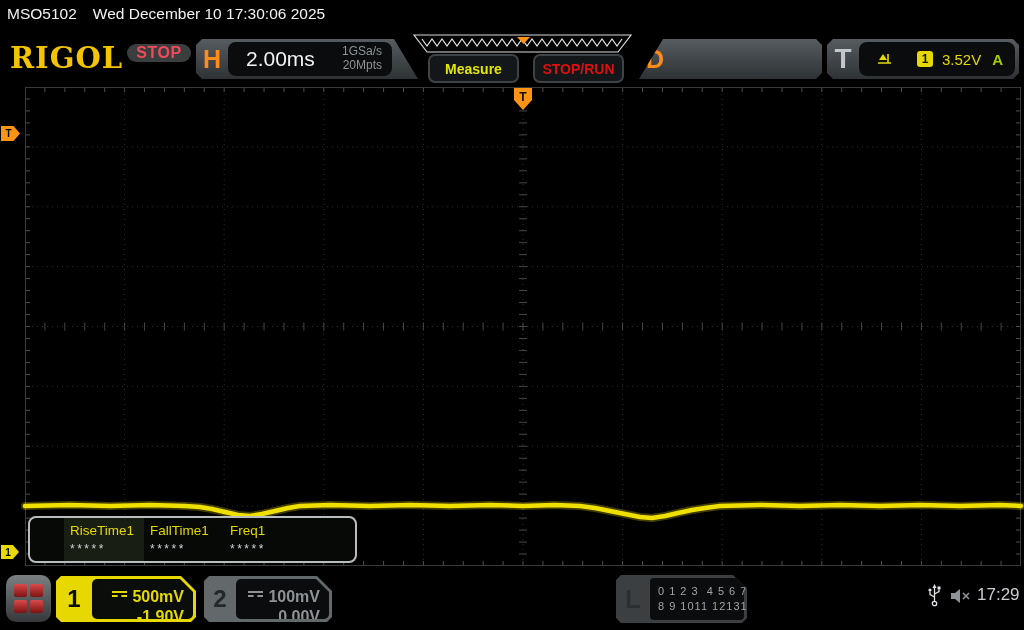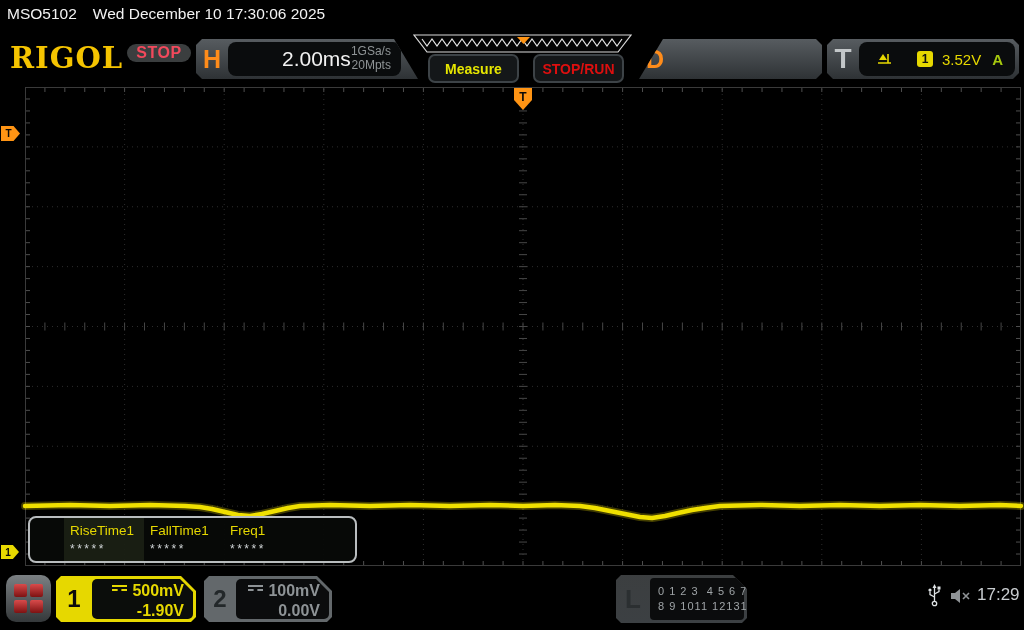--- a/index.html
+++ b/index.html
@@ -19,21 +19,21 @@
   .hdr-h{left:196px;width:222px;
         clip-path:polygon(6px 0,calc(100% - 24px) 0,100% 100%,6px 100%,0 calc(100% - 6px),0 6px);}
   .hdr-d{left:639px;width:183px;
         clip-path:polygon(24px 0,calc(100% - 6px) 0,100% 6px,100% calc(100% - 6px),calc(100% - 6px) 100%,0 100%);}
   .hdr-t{left:827px;width:192px;
         clip-path:polygon(6px 0,calc(100% - 6px) 0,100% 6px,100% calc(100% - 6px),calc(100% - 6px) 100%,6px 100%,0 calc(100% - 6px),0 6px);}
   .hdr-letter{width:32px;text-align:center;font-weight:bold;font-size:25px;color:#ff8c1a;flex:none;}
   .hdr-letter.t{color:#c3c7c9;font-size:28px;}
   .hdr-panel{flex:1;align-self:stretch;margin:3px 4px 3px 0;background:#0a0c0d;border-radius:8px;
         display:flex;align-items:center;}
-  .hdr-h .hdr-panel{margin-right:26px;padding-left:36px;}
+  .hdr-h .hdr-panel{margin-right:26px;}
   .tb-main{color:#f2f2f2;font-size:21px;margin-left:18px;}
   .tb-side{margin-left:auto;margin-right:10px;text-align:right;color:#8f9496;font-size:12px;line-height:1.15;}
   .d-val{color:#f2f2f2;font-size:21px;margin-left:20px;}
   .trig-badge{width:16px;height:16px;background:#e6d800;border-radius:3px;color:#111;font-weight:bold;
         font-size:12px;display:flex;align-items:center;justify-content:center;margin-left:24px;}
   .trig-level{color:#e6d800;font-size:15px;margin-left:9px;}
   .trig-mode{color:#a6c90e;font-weight:bold;font-size:15px;margin-left:auto;margin-right:12px;}
   .slope-icon{margin-left:18px;flex:none;}
   .hdr-btn{position:absolute;top:54px;width:87px;height:25px;background:#141719;border:2px solid #3d4347;
         border-radius:7px;display:flex;align-items:center;justify-content:center;font-weight:bold;font-size:14px;}
@@ -65,21 +65,21 @@
   .menu-grid i{background:linear-gradient(#d94b4b,#7d1212);border-radius:2px;}
   .ch-block{position:absolute;top:576px;height:46px;
         clip-path:polygon(5px 0,calc(100% - 15px) 0,100% 15px,100% calc(100% - 5px),calc(100% - 5px) 100%,5px 100%,0 calc(100% - 5px),0 5px);}
   .ch1{left:56px;width:140px;background:#e6d800;}
   .ch2{left:204px;width:128px;background:#63686b;}
   .ch-num{position:absolute;left:0;top:0;width:36px;height:100%;display:flex;align-items:center;
         justify-content:center;font-weight:bold;font-size:24px;color:#0c0c0c;}
   .ch2 .ch-num{color:#23282a;width:32px;}
   .ch-panel{position:absolute;left:36px;top:3px;right:3px;bottom:3px;background:#0b0d0b;border-radius:5px;
         clip-path:polygon(0 0,calc(100% - 13px) 0,100% 13px,100% 100%,0 100%);
-        padding:2px 9px 0 0;box-sizing:border-box;text-align:right;}
+        padding:8px 9px 0 0;box-sizing:border-box;text-align:right;}
   .ch2 .ch-panel{left:32px;background:#0b0c0d;}
   .ch-row{font-size:16px;font-weight:bold;line-height:20px;white-space:pre;}
   .ch1 .ch-row{color:#e6d800;}
   .ch2 .ch-row{color:#8e9396;}
   .dc-icon{display:inline-block;width:15px;height:9px;border-top:2.5px solid currentColor;
         position:relative;margin-right:5px;}
   .dc-icon::after{content:"";position:absolute;left:0;top:2px;width:15px;border-top:2px dashed currentColor;}
   .logic-block{position:absolute;left:616px;top:575px;width:131px;height:48px;
         background:linear-gradient(#70757888,#3c4043);
         clip-path:polygon(5px 0,calc(100% - 14px) 0,100% 14px,100% calc(100% - 5px),calc(100% - 5px) 100%,5px 100%,0 calc(100% - 5px),0 5px);}

